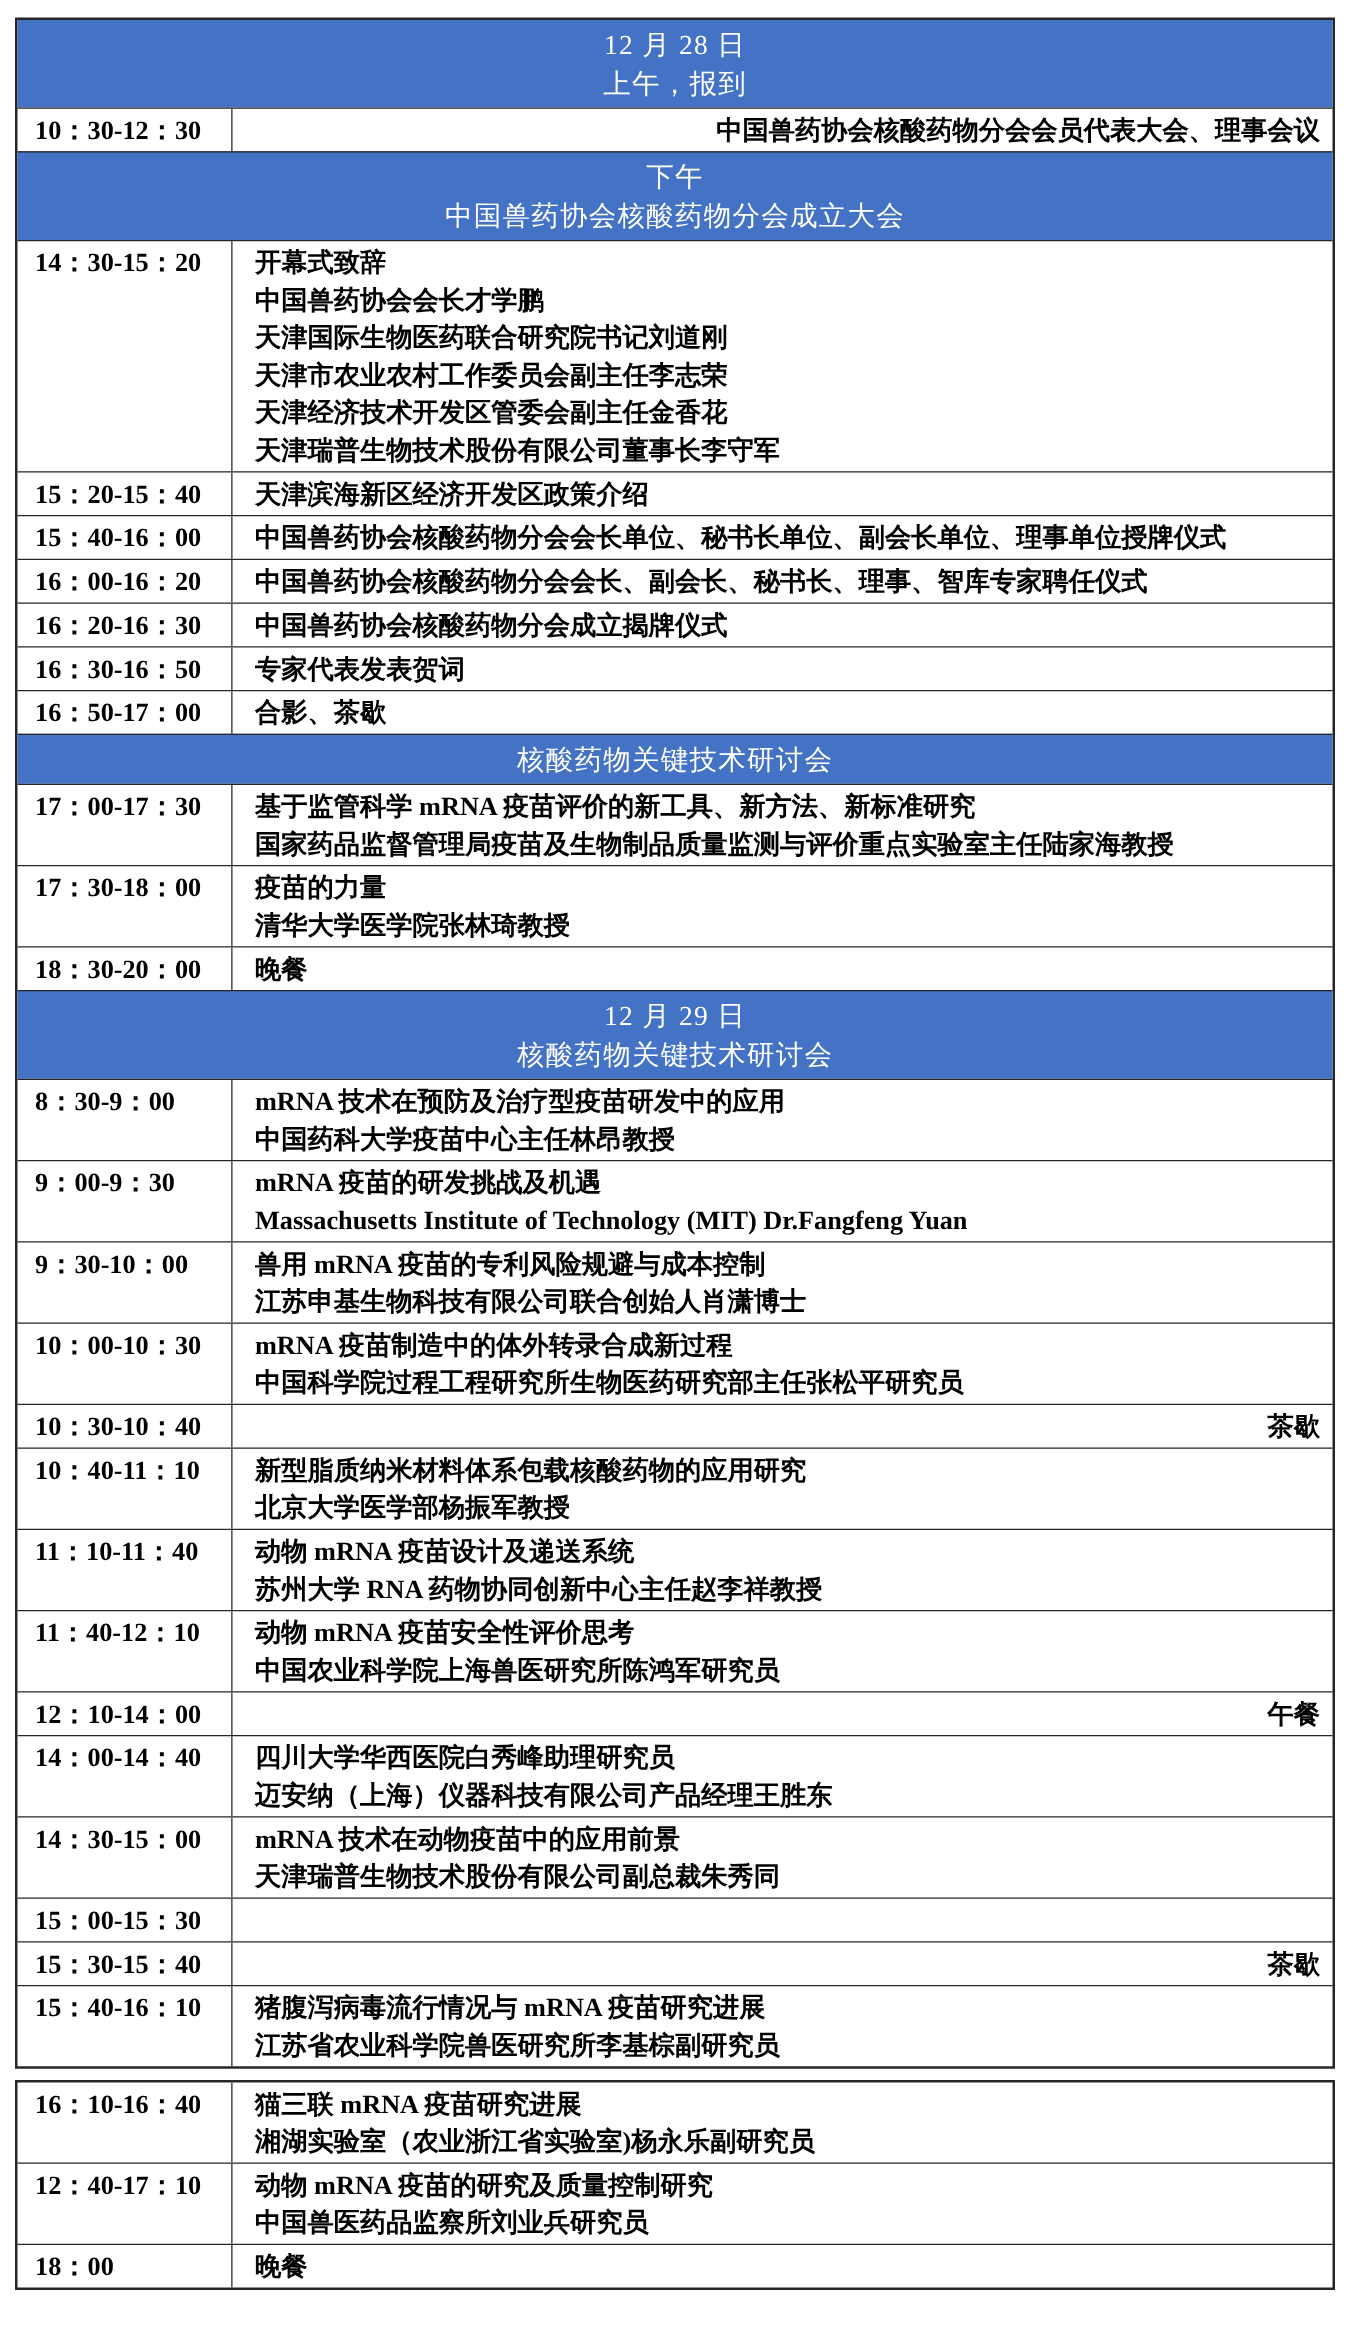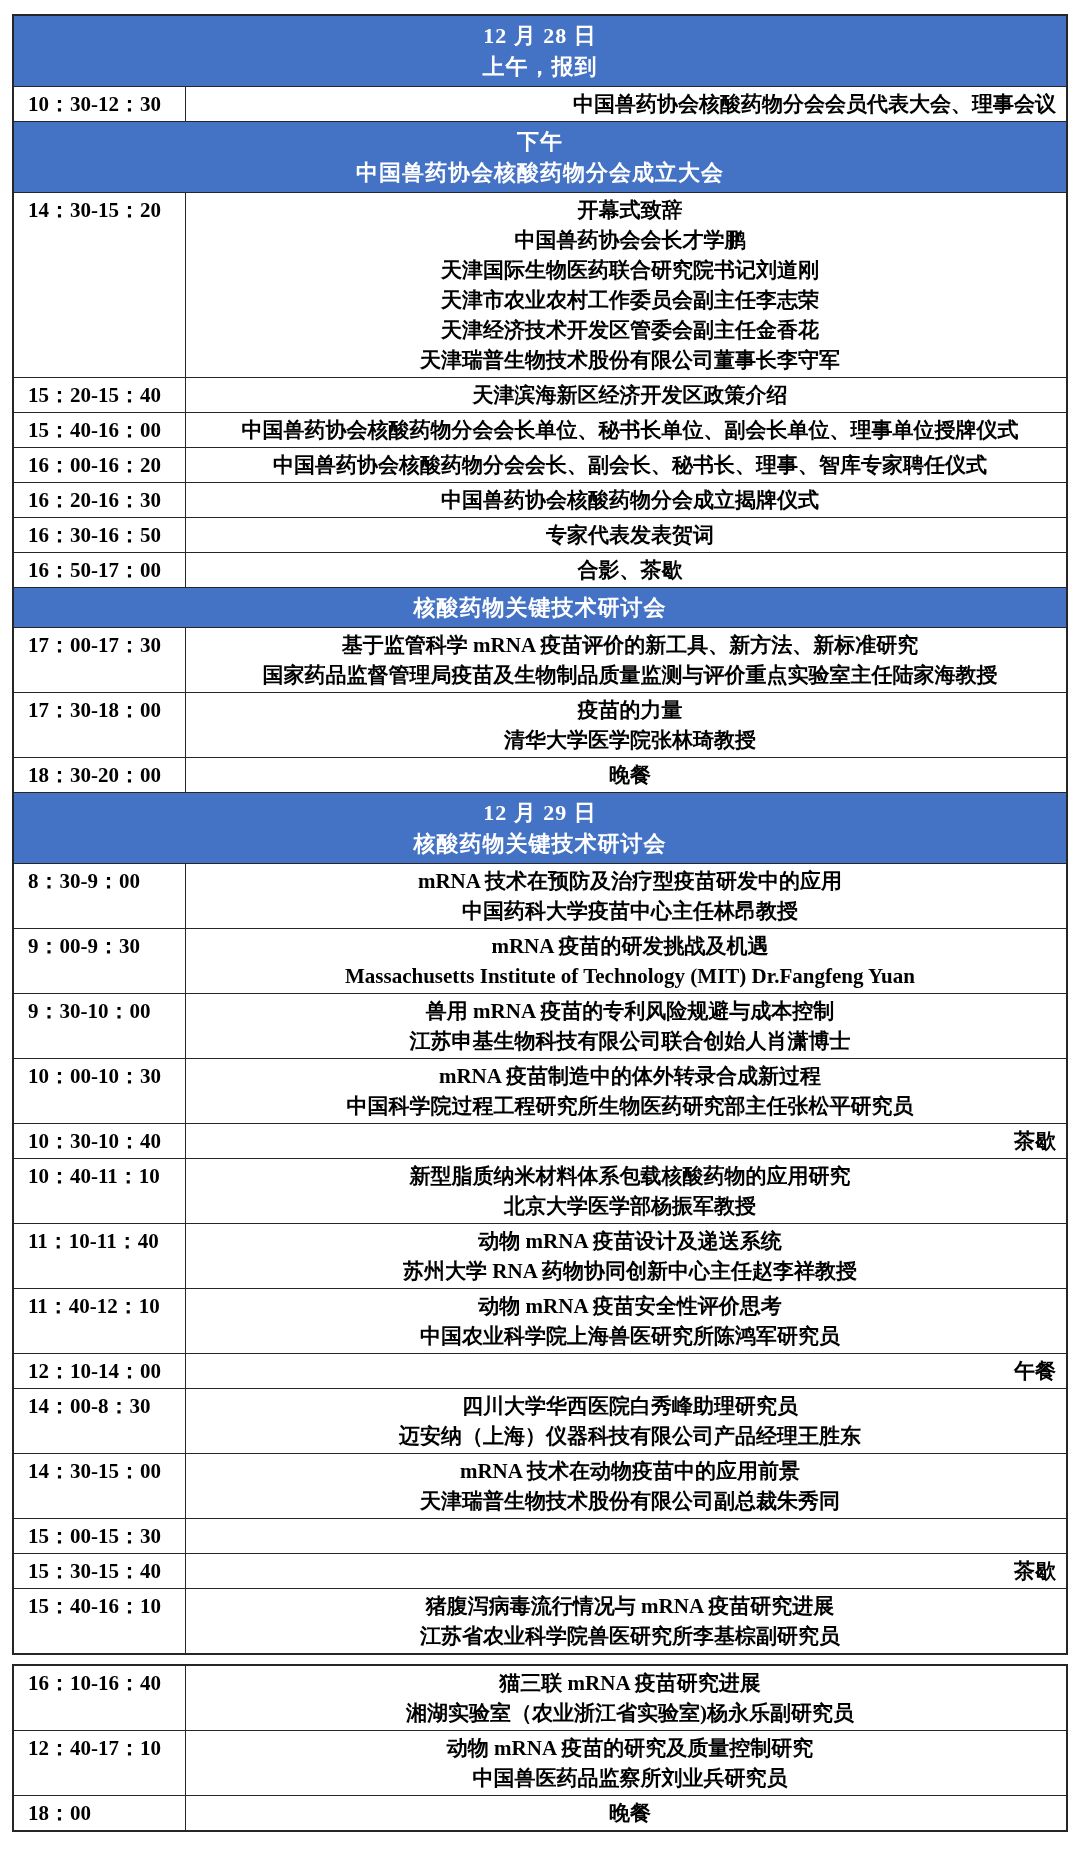--- a/index.html
+++ b/index.html
@@ -27,38 +27,38 @@
   .header-row{
     display:block;
     background:var(--header-bg);
     color:var(--header-text);
     text-align:center;
     padding:4px 0;
   }
   .h-line{
     line-height:31px;
     font-size:22px;
-    font-weight:700;
+    font-weight:400;
     letter-spacing:1px;
   }
   .time-cell{
     flex:0 0 172px;
     box-sizing:border-box;
     border-right:1.5px solid var(--border);
     padding:2px 4px 2px 14px;
     font-size:21px;
     font-weight:700;
     line-height:30px;
     white-space:nowrap;
   }
   .content-cell{
     flex:1;
     box-sizing:border-box;
     padding:2px 10px 2px 18px;
-    text-align:center;
+    text-align:left;
   }
   .content-cell.center{text-align:right;padding-left:10px;}
   .s-line{
     line-height:30px;
     font-size:21px;
     font-weight:700;
   }
 </style>
 </head>
 <body>
@@ -208,21 +208,21 @@
           <div class="s-line">中国农业科学院上海兽医研究所陈鸿军研究员</div>
         </div>
       </div>
       <div class="row">
         <div class="time-cell">12：10-14：00</div>
         <div class="content-cell center">
           <div class="s-line">午餐</div>
         </div>
       </div>
       <div class="row">
-        <div class="time-cell">14：00-8：30</div>
+        <div class="time-cell">14：00-14：40</div>
         <div class="content-cell">
           <div class="s-line">四川大学华西医院白秀峰助理研究员</div>
           <div class="s-line">迈安纳（上海）仪器科技有限公司产品经理王胜东</div>
         </div>
       </div>
       <div class="row">
         <div class="time-cell">14：30-15：00</div>
         <div class="content-cell">
           <div class="s-line">mRNA 技术在动物疫苗中的应用前景</div>
           <div class="s-line">天津瑞普生物技术股份有限公司副总裁朱秀同</div>

